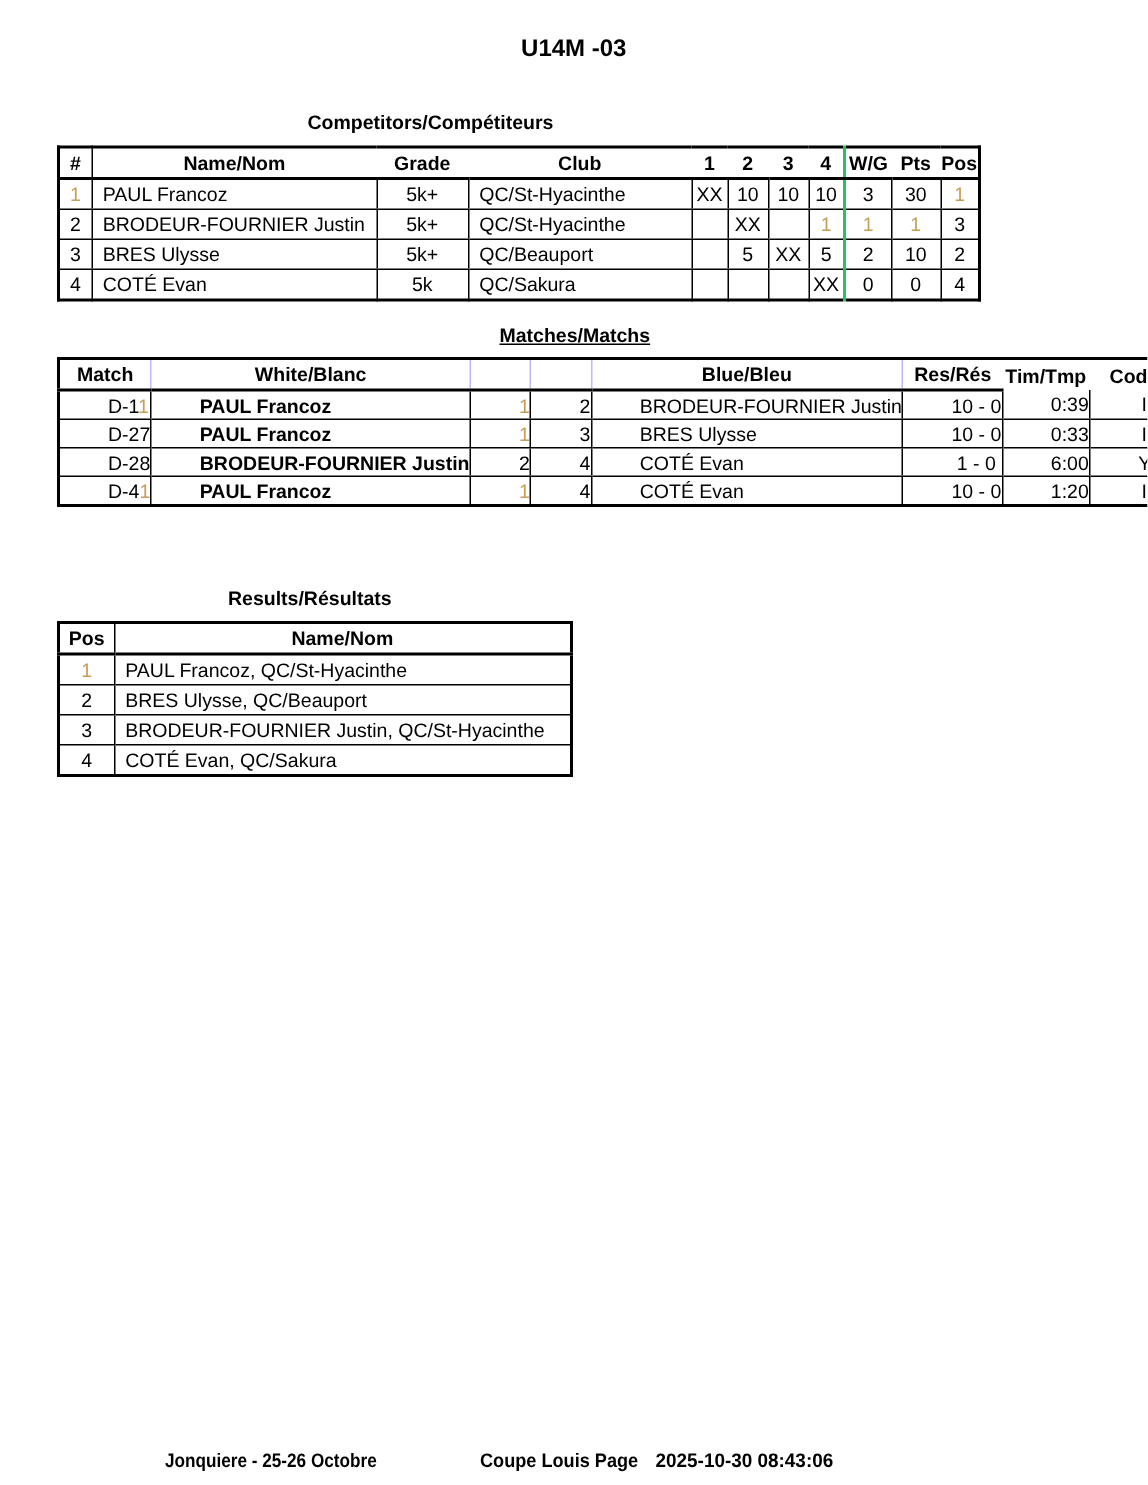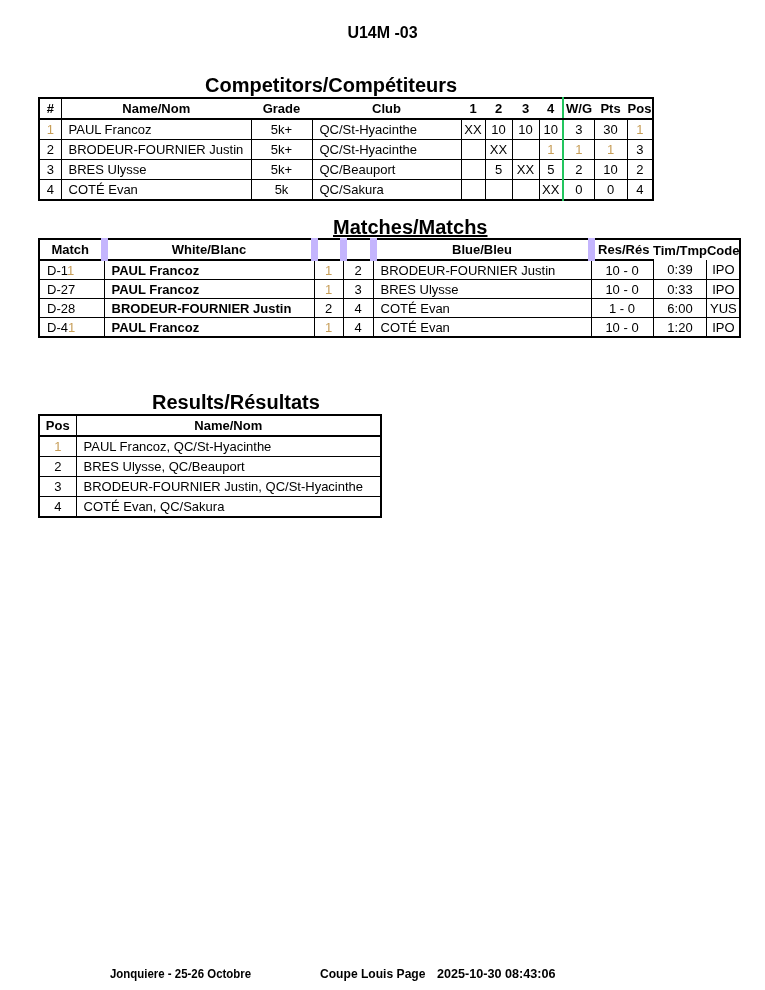--- a/index.html
+++ b/index.html
@@ -5,21 +5,21 @@
   html,body { margin:0; padding:0; background:#ffffff; }
   .page {
     position:relative; width:765px; height:990px; background:#ffffff;
     font-family:"Liberation Sans","DejaVu Sans",sans-serif; color:#000;
     overflow:hidden;
   }
   .doc-title {
     position:absolute; top:24px; left:0; width:765px; text-align:center;
     font-size:16px; font-weight:bold; letter-spacing:0px;
   }
-  .sec-title { position:absolute; font-size:20px; font-weight:bold; white-space:nowrap; }
+  .sec-title { position:absolute; font-size:13px; font-weight:bold; white-space:nowrap; }
   .sec-title.comp    { top:74px;  left:205px; }
   .sec-title.matches { top:216px; left:333px;text-decoration:underline; }
   .sec-title.results { top:391px; left:152px; }
 
   table {
     position:absolute; border-collapse:collapse; table-layout:fixed;
     background:#fff; border:2px solid #000;
   }
   th, td {
     padding:0; font-size:13px; white-space:nowrap; overflow:hidden;
@@ -35,22 +35,22 @@
   
   .t-comp { left:38px; top:97px; }
   .t-comp th { height:19px; }
   .t-comp td { height:19px; }
   .t-comp th.hvl { border-left:1px solid #000; }
   .t-comp th.thick, .t-comp td.thick { border-left:2px solid #22c55e; }
 
   
   .t-match { left:38px; top:238px; }
   .t-match th { height:19px; }
-  .t-match td { height:18px; }
-  .t-match th.hvl { border-left:7px solid #c4b5fd; }
+  .t-match td { height:18px;padding-left:32px; }
+  .t-match th.hvl { border-left:1px solid #c4b5fd; }
   .t-match th.noline { border-bottom:none; }
 
   
   .t-res { left:38px; top:414px; }
   .t-res th { height:19px; }
   .t-res td { height:19px; }
   .t-res th.hvl { border-left:1px solid #000; }
 
   .footer-item {
     position:absolute; top:966px; font-size:13px; font-weight:bold;

